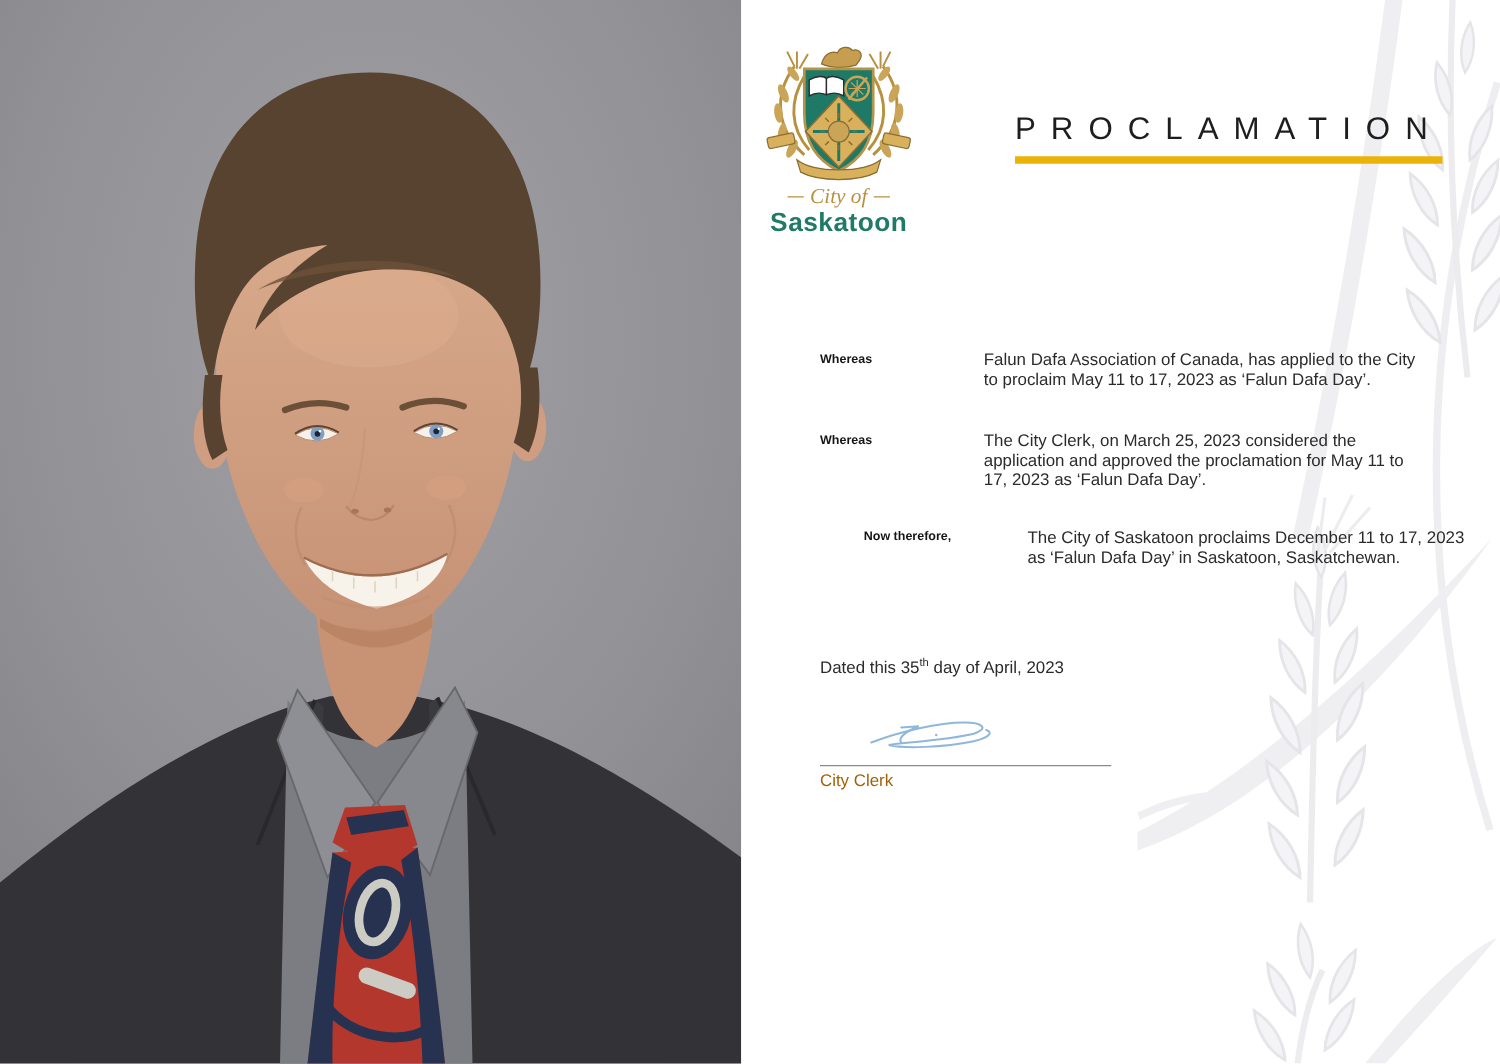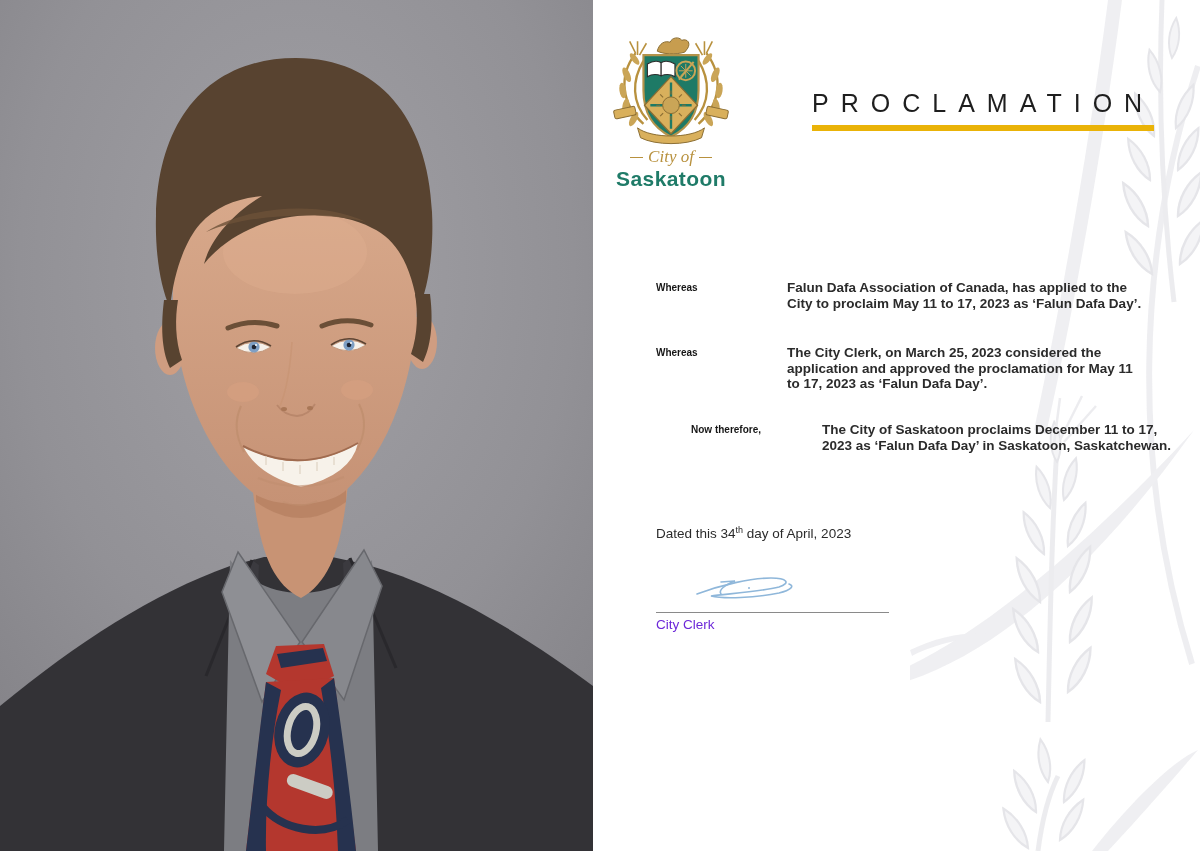--- a/index.html
+++ b/index.html
@@ -21,29 +21,29 @@
   }
   .logo-tagline .dash{display:inline-block;width:13px;height:1px;background:#b8913e;}
   .logo-name{margin-top:0px;font-size:21px;font-weight:bold;color:#1f7b68;letter-spacing:0.4px;}
   .title-block{
     position:absolute;left:219px;top:89px;
     font-size:25px;font-weight:400;letter-spacing:12px;color:#1e1e1e;
     padding-bottom:7px;border-bottom:6px solid #eab308;white-space:nowrap;
   }
   .clause{position:absolute;left:63px;width:505px;display:flex;}
   .clause .label{flex:none;width:131px;font-size:10px;font-weight:bold;color:#161616;line-height:15.5px;}
-  .clause .body{flex:none;width:358px;font-size:13.5px;color:#2b2b2b;line-height:15.5px;font-weight:bold;}
+  .clause .body{flex:none;width:358px;font-size:13.5px;color:#2b2b2b;line-height:15.5px;}
   .clause-1{top:280px;}
   .clause-2{top:345px;}
   .clause-3{top:422px;margin-left:35px;}
   .dated{position:absolute;left:63px;top:526px;font-size:13.5px;color:#2b2b2b;}
   .dated sup{font-size:9px;vertical-align:super;line-height:0;}
   .signature{position:absolute;left:98px;top:570px;width:122px;height:40px;}
   .sig-line{position:absolute;left:63px;top:612px;width:233px;border-top:1px solid #8a8a8a;height:0;}
-  .sig-role{position:absolute;left:63px;top:617px;font-size:13.5px;color:#6d28d9;}
+  .sig-role{position:absolute;left:63px;top:617px;font-size:13.5px;color:#a16207;}
 </style>
 </head>
 <body>
 
 <div class="stage">
 
   <div class="photo-pane">
     <svg width="593" height="851" viewBox="0 0 593 851" role="img" aria-label="Portrait photo of a smiling man with short brown hair wearing a dark grey suit jacket, grey shirt and a red tie with a navy and cream formline pattern">
       <defs>
         <radialGradient id="bgG" cx="50%" cy="32%" r="85%">
@@ -281,21 +281,21 @@
     <div class="clause clause-2">
       <div class="label">Whereas</div>
       <div class="body">The City Clerk, on March 25, 2023 considered the application and approved the proclamation for May 11 to 17, 2023 as ‘Falun Dafa Day’.</div>
     </div>
 
     <div class="clause clause-3">
       <div class="label">Now therefore,</div>
       <div class="body">The City of Saskatoon proclaims December 11 to 17, 2023 as ‘Falun Dafa Day’ in Saskatoon, Saskatchewan.</div>
     </div>
 
-    <div class="dated"><span>Dated this 34</span><sup>th</sup><span> day of April, 2023</span></div>
+    <div class="dated"><span>Dated this 35</span><sup>th</sup><span> day of April, 2023</span></div>
 
     <svg class="signature" viewBox="0 0 122 40" aria-hidden="true">
       <g stroke="#8fb7da" stroke-width="1.6" fill="none" stroke-linecap="round">
         <path d="M6,24 C30,15 60,8 80,8 C96,8 100,13 88,17 C68,22 32,24 20,26 C32,29 64,28 88,23 C100,20 104,16 98,14"></path>
         <path d="M30,12 L44,11 C34,15 27,20 30,24"></path>
       </g>
       <circle cx="58" cy="18" r="1" fill="#8fb7da"></circle>
     </svg>
     <div class="sig-line"></div>
     <div class="sig-role">City Clerk</div>

